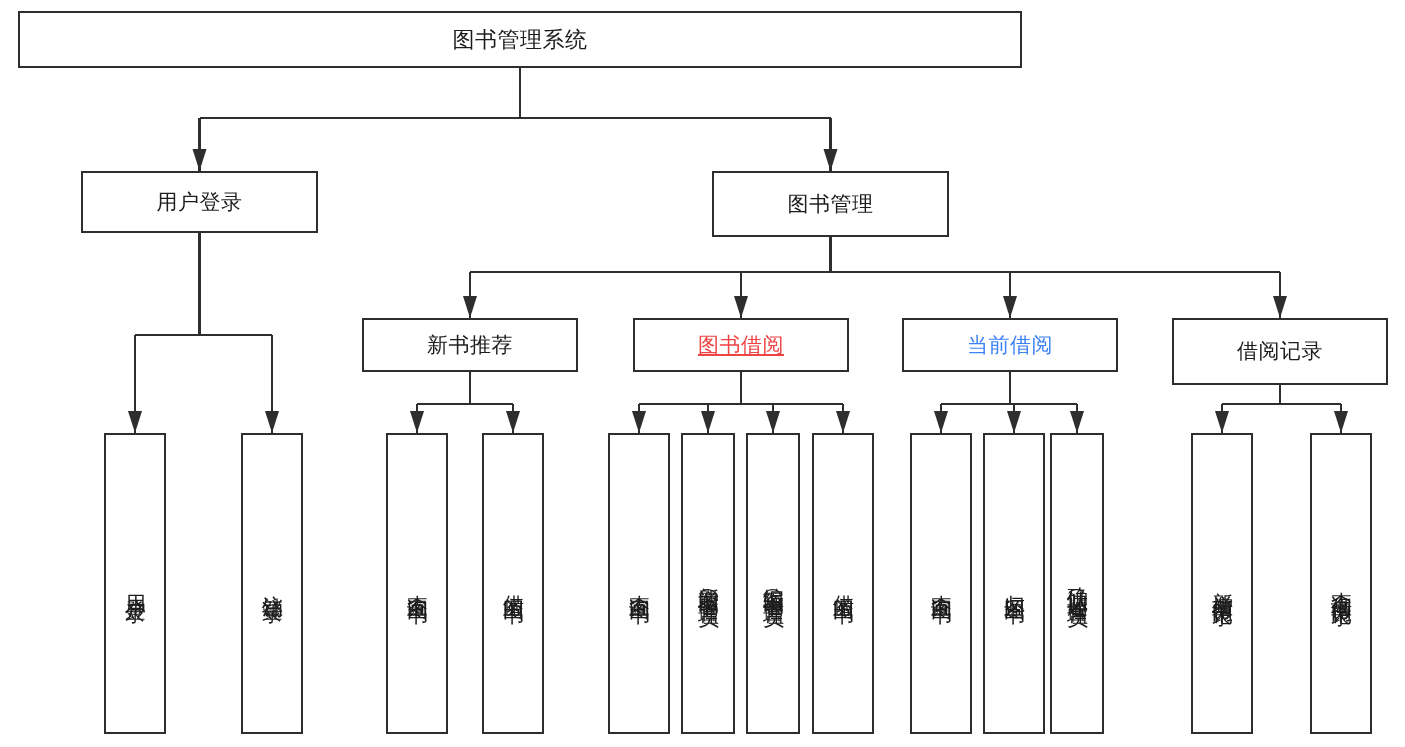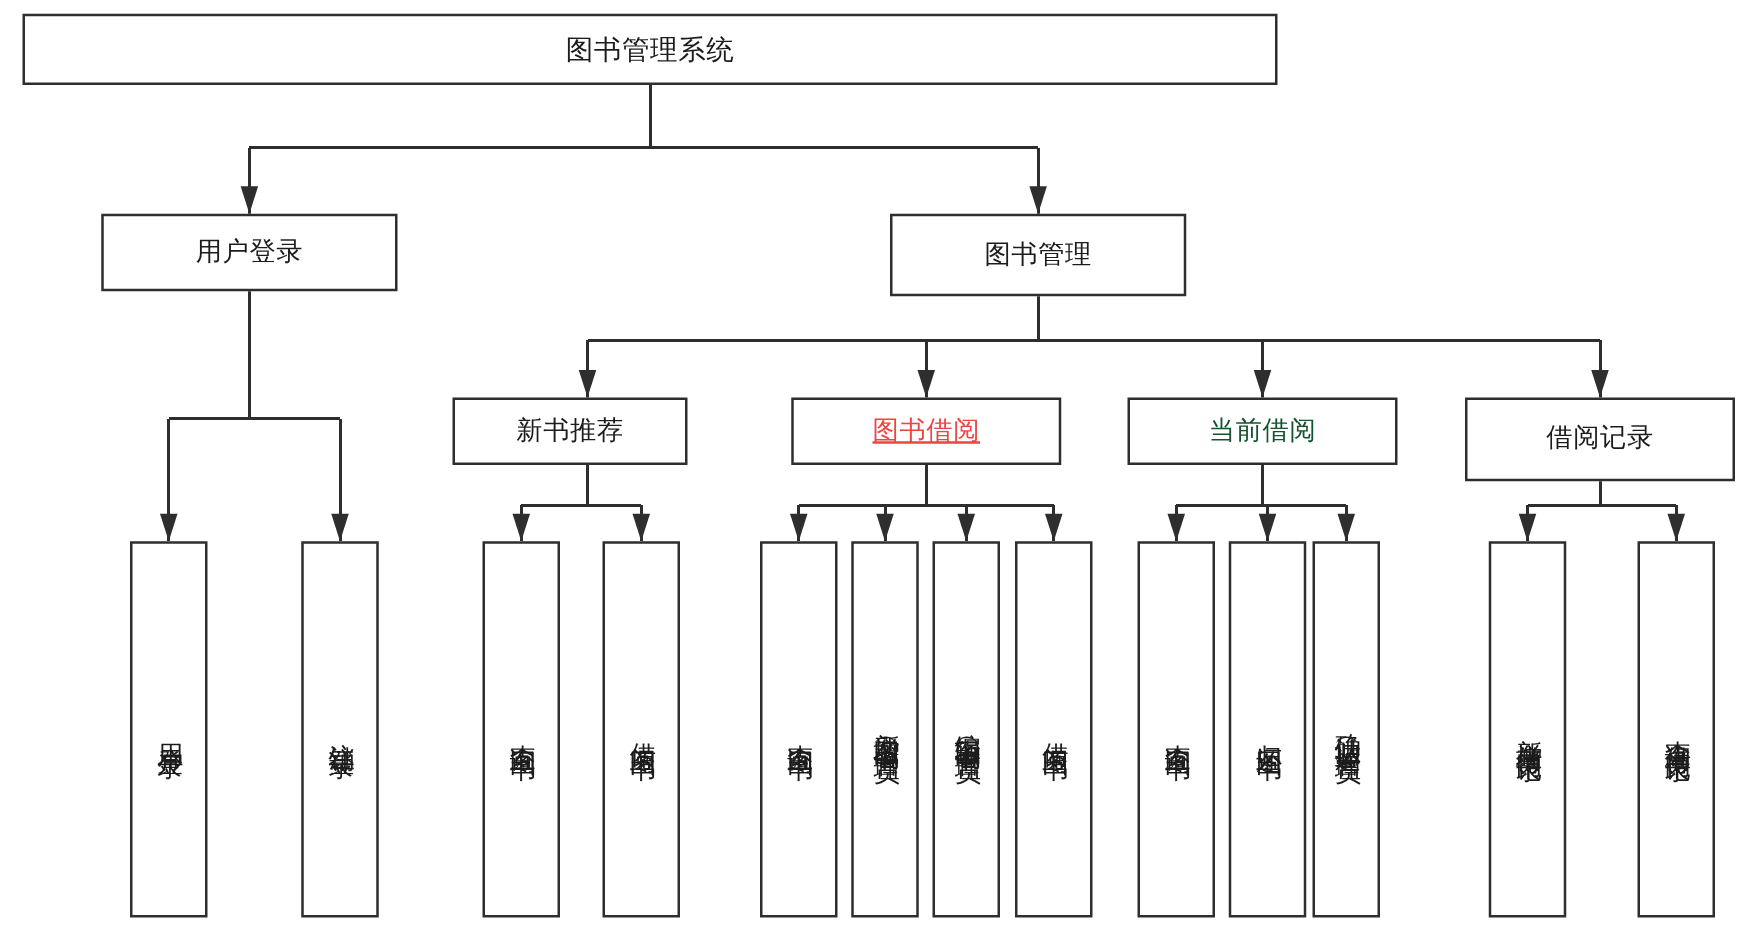--- a/index.html
+++ b/index.html
@@ -129,28 +129,28 @@
   <div id="nodes">
       <div class="node horizontal root" style="left: 18px; top: 11px; width: 1004px; height: 57px; border-color: rgb(46, 46, 46);">
         <span class="node-label" style="color: rgb(28, 28, 28);">图书管理系统</span>
       </div>
       <div class="node horizontal" style="left: 81px; top: 171px; width: 237px; height: 62px; border-color: rgb(46, 46, 46);">
         <span class="node-label" style="color: rgb(28, 28, 28);">用户登录</span>
       </div>
       <div class="node horizontal" style="left: 712px; top: 171px; width: 237px; height: 66px; border-color: rgb(46, 46, 46);">
         <span class="node-label" style="color: rgb(28, 28, 28);">图书管理</span>
       </div>
-      <div class="node horizontal" style="left: 362px; top: 318px; width: 188px; height: 54px; border-color: rgb(46, 46, 46);">
+      <div class="node horizontal" style="left: 362px; top: 318px; width: 216px; height: 54px; border-color: rgb(46, 46, 46);">
         <span class="node-label" style="color: rgb(28, 28, 28);">新书推荐</span>
       </div>
       <div class="node horizontal" style="left: 633px; top: 318px; width: 216px; height: 54px; border-color: rgb(46, 46, 46);">
         <span class="node-label" style="color: #ef4444; text-decoration: underline;">图书借阅</span>
       </div>
       <div class="node horizontal" style="left: 902px; top: 318px; width: 216px; height: 54px; border-color: rgb(46, 46, 46);">
-        <span class="node-label" style="color: #14532d;">当前借阅</span>
+        <span class="node-label" style="color: #3b82f6;">当前借阅</span>
       </div>
       <div class="node horizontal" style="left: 1172px; top: 318px; width: 216px; height: 67px; border-color: rgb(46, 46, 46);">
         <span class="node-label" style="color: rgb(28, 28, 28);">借阅记录</span>
       </div>
       <div class="node vertical" style="left: 104px; top: 433px; width: 62px; height: 301px; border-color: rgb(46, 46, 46);">
         <span class="node-label" style="color: rgb(28, 28, 28);">用户登录</span>
       </div>
       <div class="node vertical" style="left: 241px; top: 433px; width: 62px; height: 301px; border-color: rgb(46, 46, 46);">
         <span class="node-label" style="color: rgb(28, 28, 28);">注销登录</span>
       </div>

